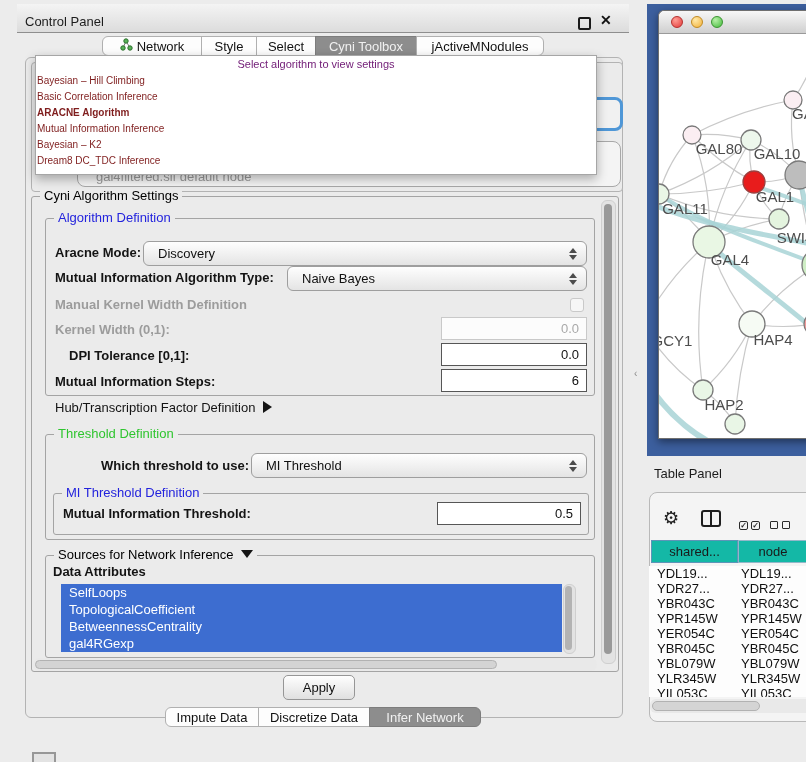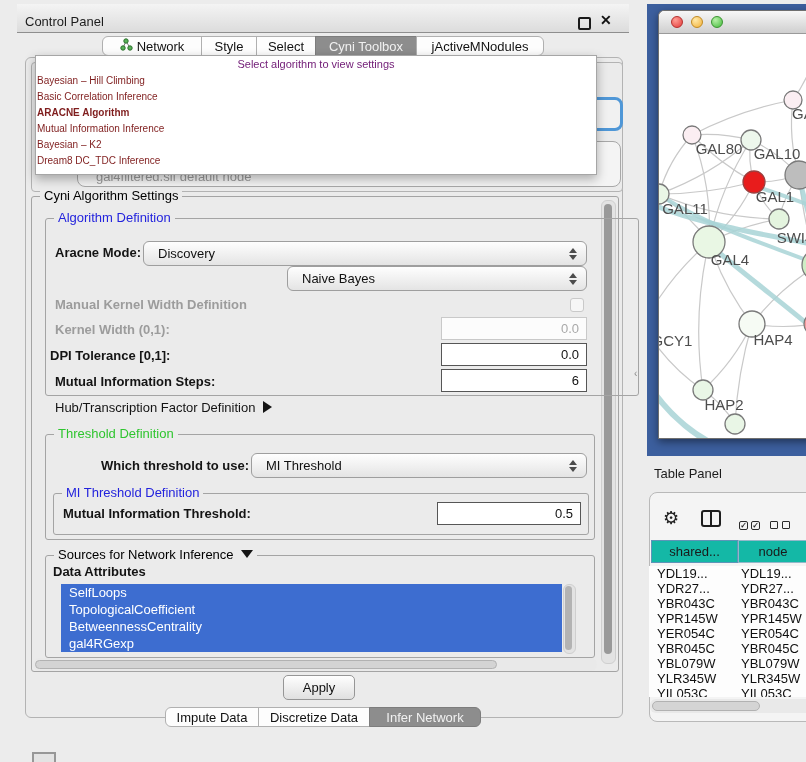--- a/index.html
+++ b/index.html
@@ -135,45 +135,46 @@
       </div>
   </div>
 
   <div class="abs group" style="left:14px;top:196px;width:586px;height:474px;">
     <span class="gtitle">Cyni Algorithm Settings</span>
   </div>
   <div class="abs vscroll-track" style="left:584px;top:200px;width:13px;height:462px;">
     <div class="abs vscroll-thumb" style="left:2px;top:3px;width:8px;height:450px;"></div>
   </div>
 
-  <div class="abs group" style="left:28px;top:218px;width:548px;height:176px;padding-left:44px;">
+  <div class="abs group" style="left:28px;top:218px;width:548px;height:176px;">
     <span class="gtitle blue">Algorithm Definition</span>
   </div>
   <span class="abs flabel" style="left:38px;top:245px;">Aracne Mode:</span>
   <div class="abs combo" style="left:126px;top:241px;width:444px;height:25px;">
     <span>Discovery</span>
     <span class="spinners">
         <span class="spin-up"></span>
         <span class="spin-dn"></span>
       </span>
   </div>
+  <span class="abs flabel" style="left:38px;top:270px;">Mutual Information Algorithm Type:</span>
   <div class="abs combo" style="left:270px;top:266px;width:300px;height:25px;">
     <span>Naive Bayes</span>
     <span class="spinners">
         <span class="spin-up"></span>
         <span class="spin-dn"></span>
       </span>
   </div>
   <span class="abs flabel dis" style="left:38px;top:297px;">Manual Kernel Width Definition</span>
   <div class="abs checkbox" style="left:553px;top:298px;"></div>
   <span class="abs flabel dis" style="left:38px;top:322px;">Kernel Width (0,1):</span>
   <div class="abs tf dis" style="left:424px;top:317px;width:146px;height:23px;">
     <span>0.0</span>
   </div>
-  <span class="abs flabel" style="left:33px;top:348px;text-align:right;">DPI Tolerance [0,1]:</span>
+  <span class="abs flabel" style="left:52px;top:348px;text-align:right;">DPI Tolerance [0,1]:</span>
   <div class="abs tf" style="left:424px;top:343px;width:146px;height:23px;">
     <span>0.0</span>
   </div>
   <span class="abs flabel" style="left:38px;top:374px;">Mutual Information Steps:</span>
   <div class="abs tf" style="left:424px;top:369px;width:146px;height:23px;">
     <span>6</span>
   </div>
 
   <span class="abs plain-label" style="left:38px;top:400px;"><span>Hub/Transcription Factor Definition</span><span class="tri-right"></span></span>
 

